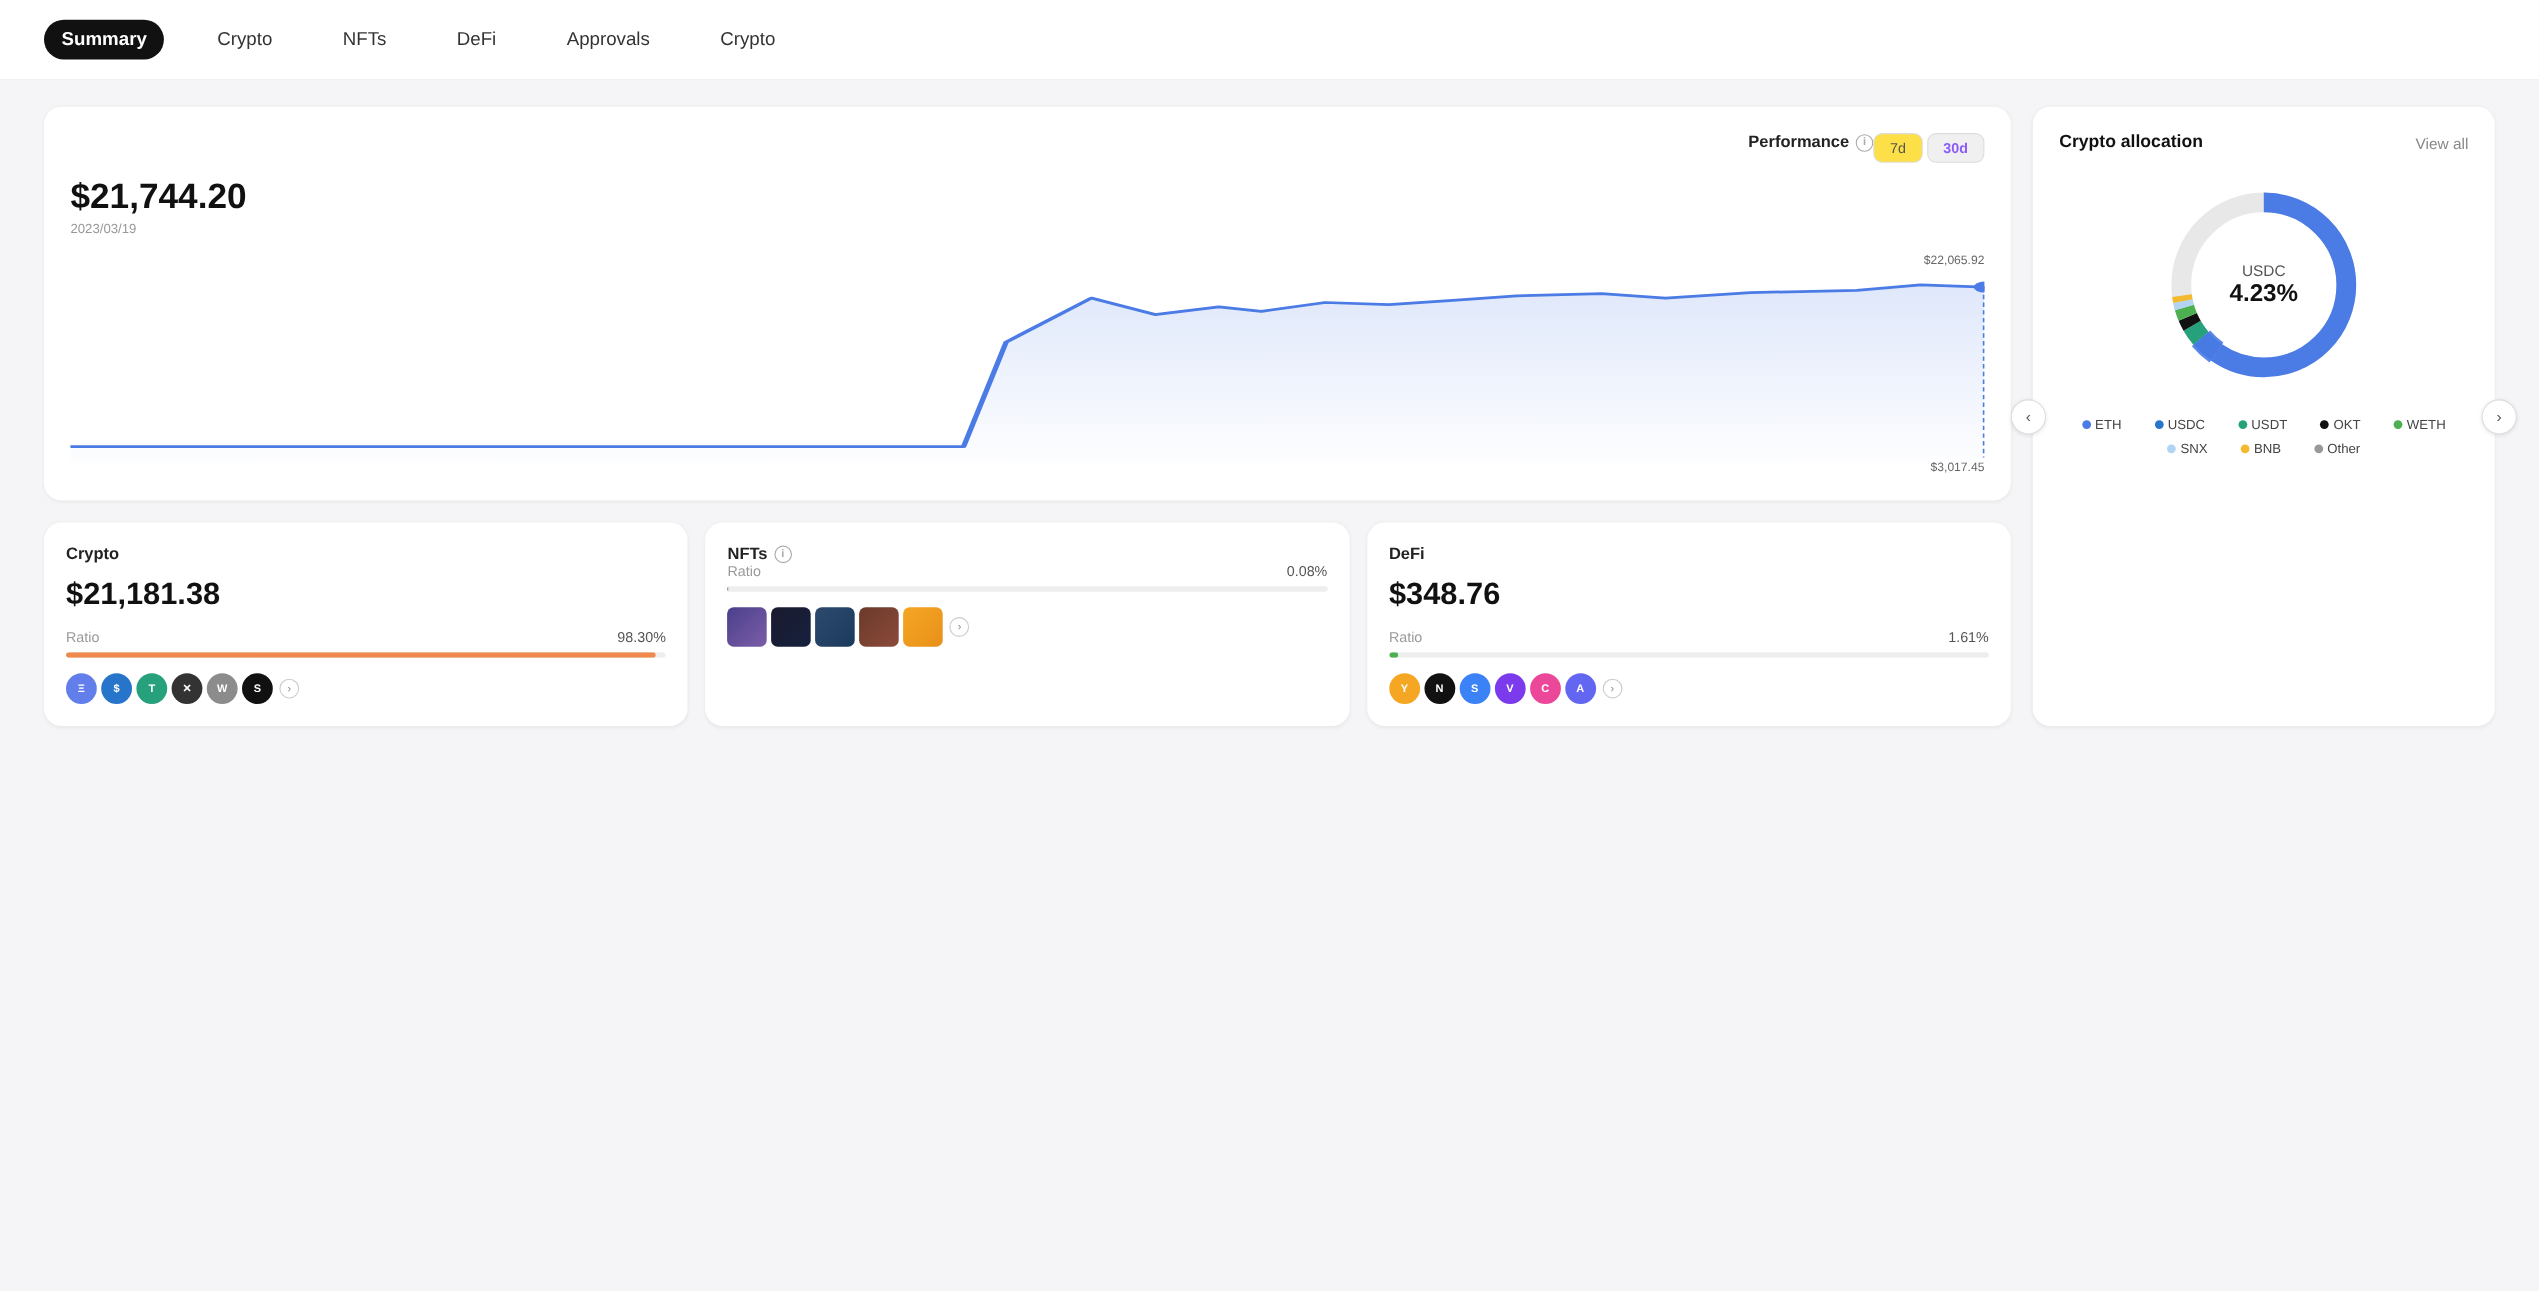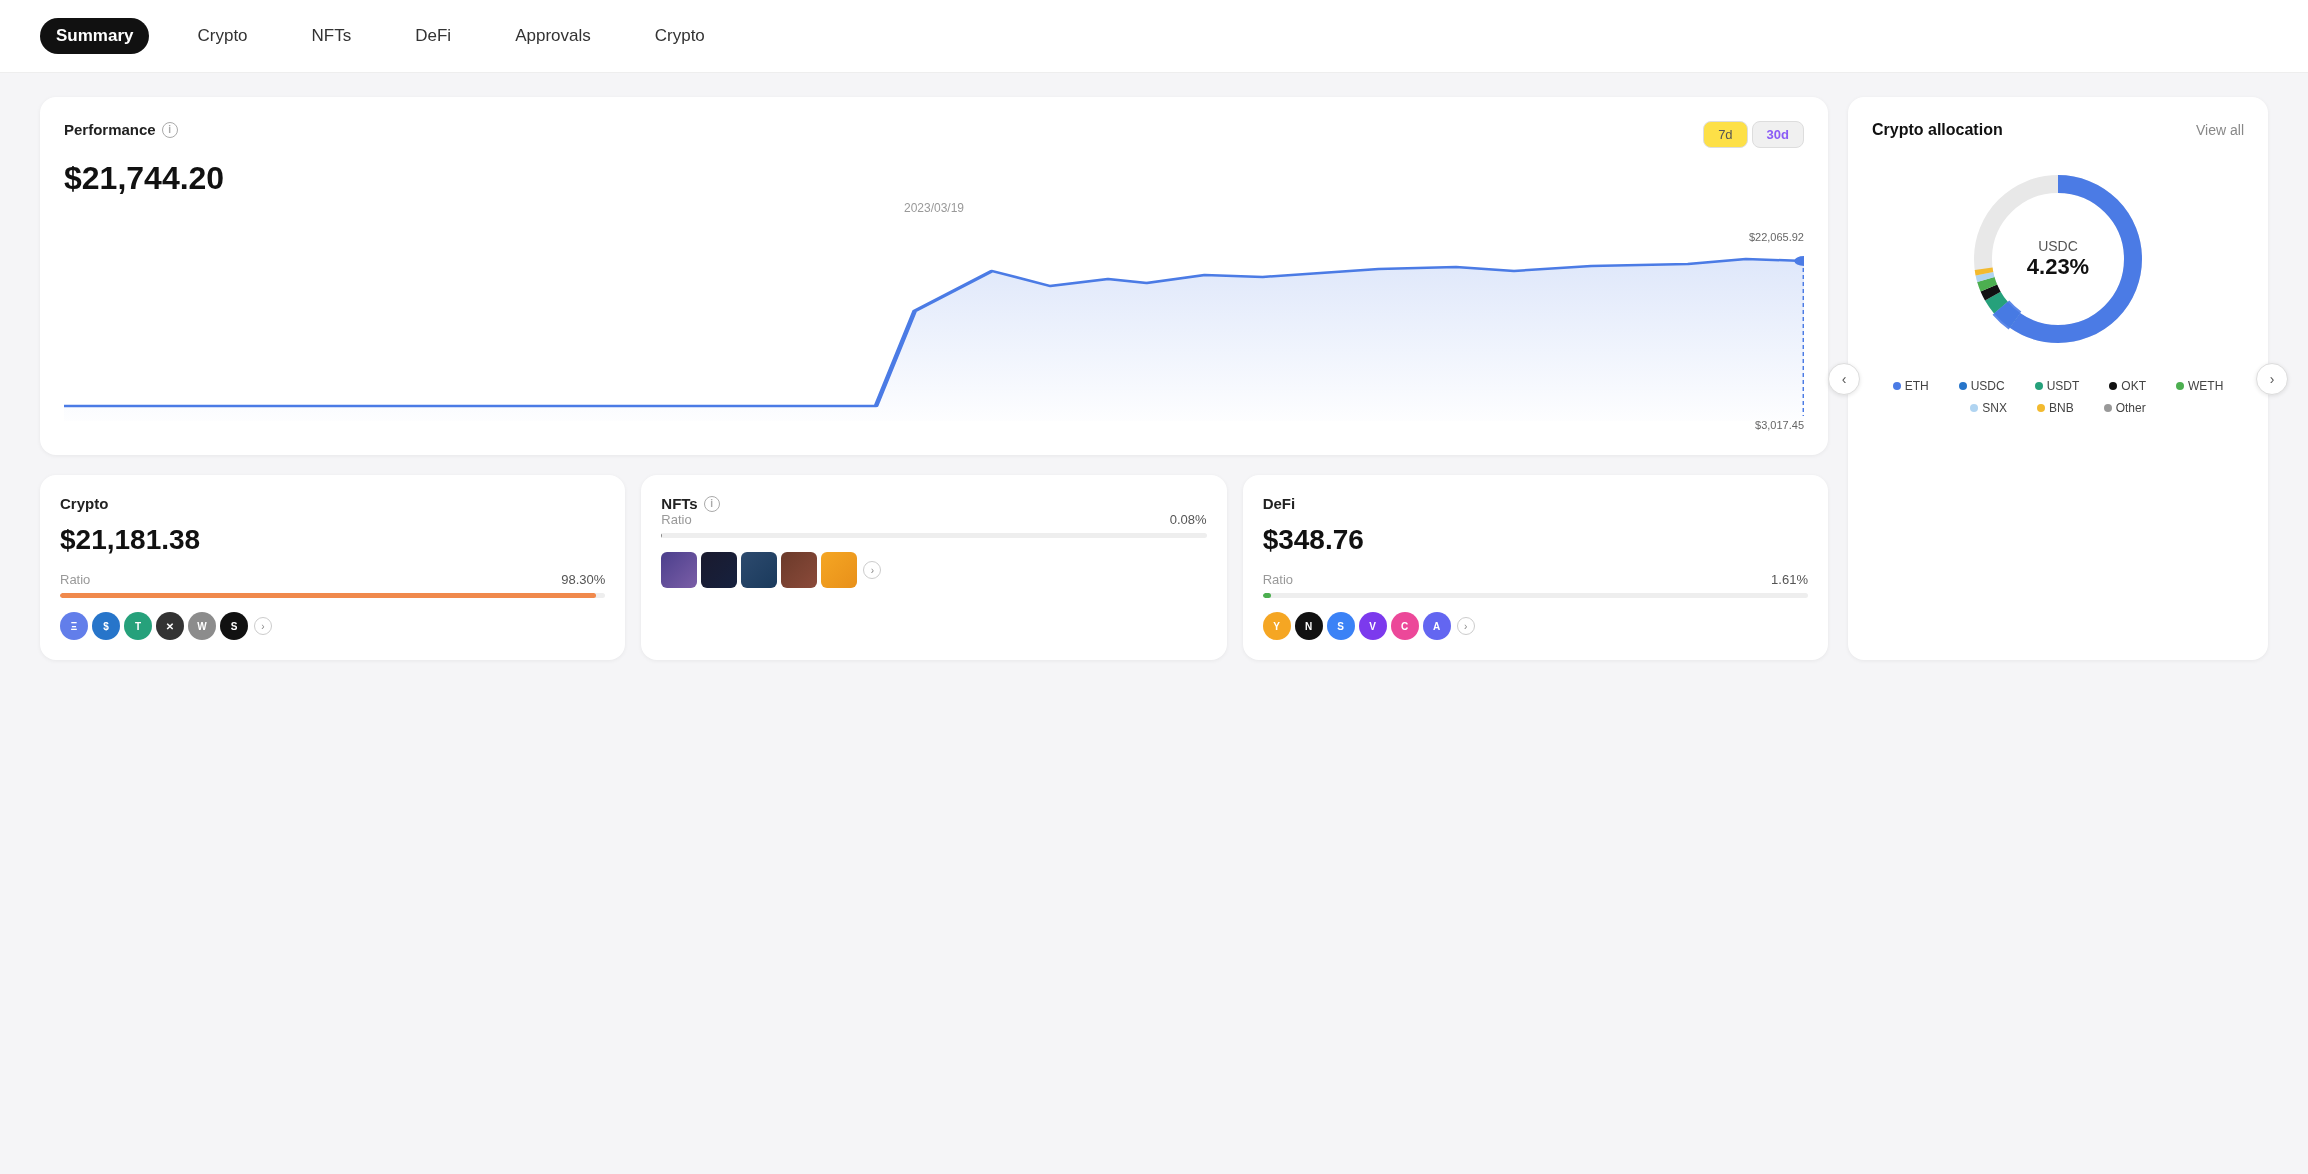--- a/index.html
+++ b/index.html
@@ -49,21 +49,21 @@
       box-shadow: 0 1px 4px rgba(0,0,0,0.06);
     }
 
     
     .performance-card {
       grid-column: 1;
       grid-row: 1;
     }
     .perf-header {
       display: flex;
-      justify-content: space-between;
+      justify-content: flex-end;
       align-items: flex-start;
     }
     .perf-title {
       font-size: 15px;
       font-weight: 600;
       color: #222;
       display: flex;
       align-items: center;
       gap: 6px;
     }
@@ -99,21 +99,20 @@
     .perf-value {
       font-size: 32px;
       font-weight: 700;
       color: #111;
       margin-top: 12px;
     }
     .perf-date {
       font-size: 12px;
       color: #999;
       margin-top: 4px;
-      text-align: center;
     }
 
     
     .chart-container {
       position: relative;
       margin-top: 16px;
       height: 200px;
     }
     .chart-label-high {
       position: absolute;

